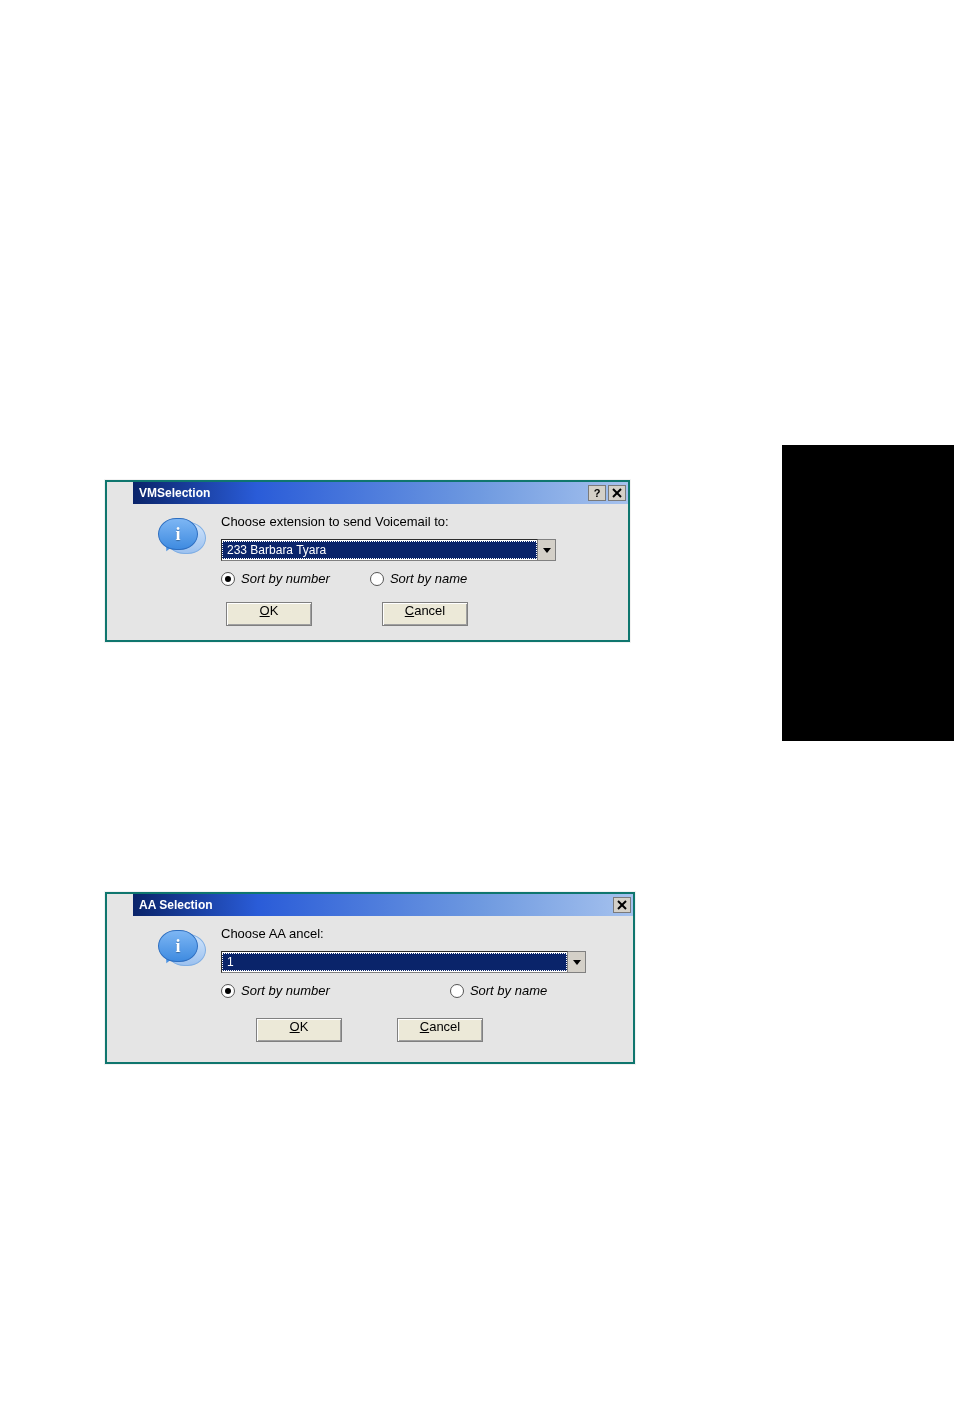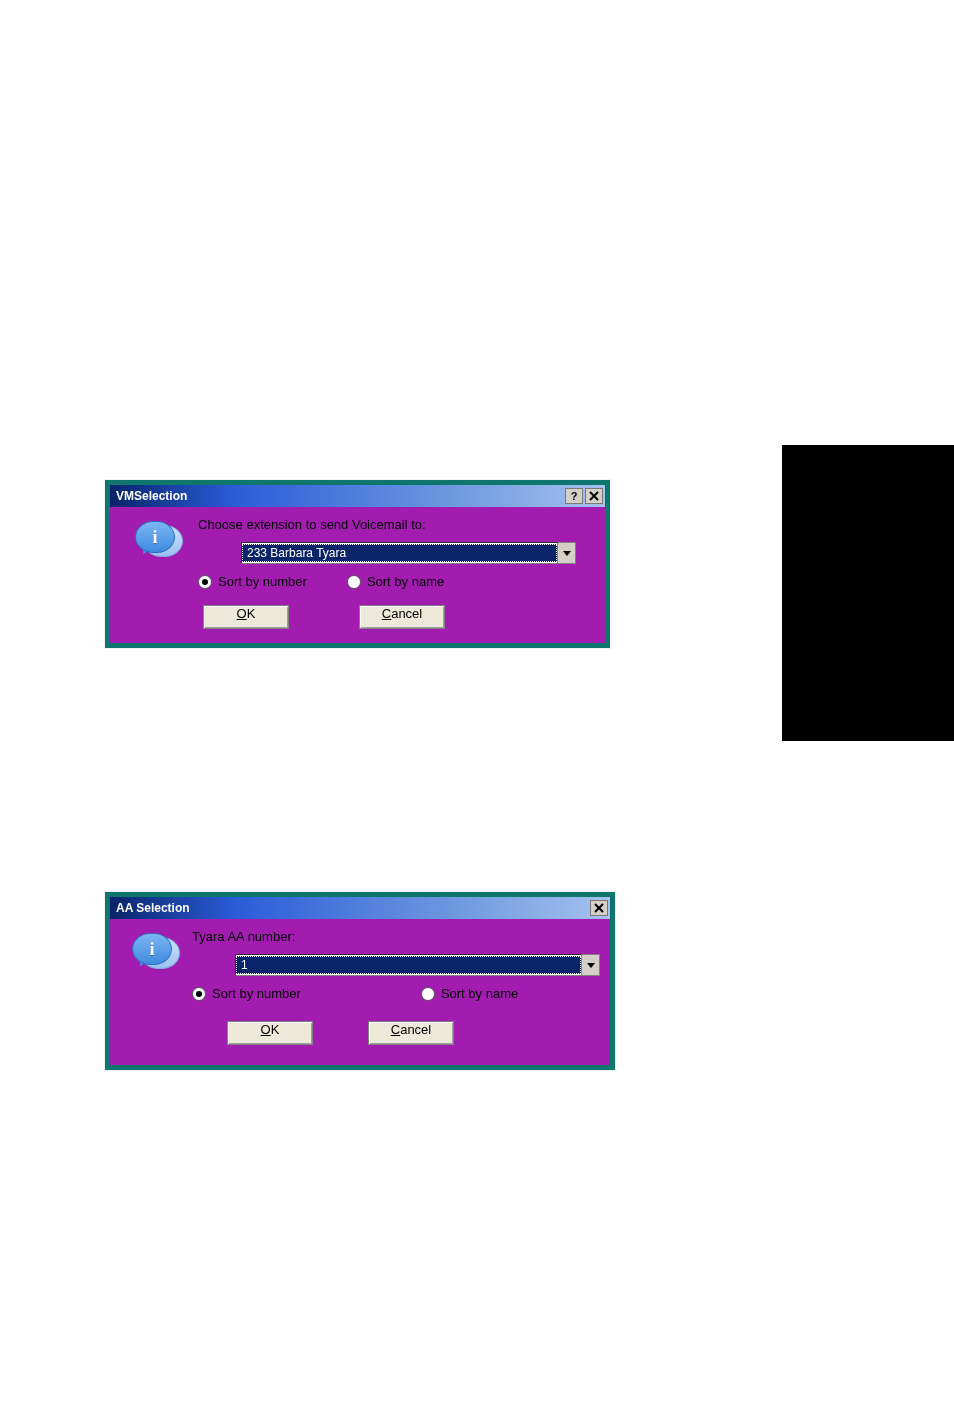--- a/index.html
+++ b/index.html
@@ -12,23 +12,24 @@
     font-size: 13px;
     color: #000;
     position: relative;
   }
   .black-block {
     position: absolute;
     background: #000;
   }
   .dialog {
     position: absolute;
-    border: 5px solid #0f766e;
-    background: #a21caf;
+    border: 2px solid #0f766e;
+    background: #e5e5e5;
     box-shadow: 0 0 0 1px rgba(0,0,0,0.05);
+    padding-left: 26px;
   }
   .titlebar {
     height: 22px;
     background: linear-gradient(to right, #0a246a 0%, #2a5cd8 25%, #6f9ae0 70%, #a6c2ee 100%);
     color: #fff;
     font-weight: bold;
     font-size: 12px;
     display: flex;
     align-items: center;
     padding: 0 2px 0 6px;
@@ -115,21 +116,20 @@
     flex-direction: column;
     gap: 10px;
   }
   .prompt {
     font-size: 13px;
     color: #000;
   }
   .combo {
     display: flex;
     width: 100%;
-    margin-left: 43px;
   }
   .combo-field {
     flex: 1;
     height: 22px;
     border: 1px inset #808080;
     background: #fff;
     box-sizing: border-box;
     display: flex;
     align-items: center;
   }
@@ -166,20 +166,21 @@
   }
   .radio-row {
     display: flex;
     gap: 40px;
     font-size: 13px;
   }
   .radio-opt {
     display: flex;
     align-items: center;
     gap: 6px;
+    font-style: italic;
   }
   .radio-circle {
     width: 12px;
     height: 12px;
     border: 1px solid #555;
     border-radius: 50%;
     background: #fff;
     display: flex;
     align-items: center;
     justify-content: center;
@@ -288,21 +289,21 @@
     <div class="icon-col">
       <div class="info-icon">
         <div class="bubble-back"></div>
         <div class="bubble-tail"></div>
         <div class="bubble-front">
             <span class="bubble-i">i</span>
           </div>
       </div>
     </div>
     <div class="content-col">
-      <div class="prompt">Tyara AA number:</div>
+      <div class="prompt">Choose AA ancel:</div>
       <div class="combo" style="width:365px;">
         <div class="combo-field">
           <span class="combo-value">1</span>
         </div>
         <div class="combo-drop">
           <span class="drop-arrow"></span>
         </div>
       </div>
       <div class="radio-row" style="gap:120px;">
         <div class="radio-opt">

